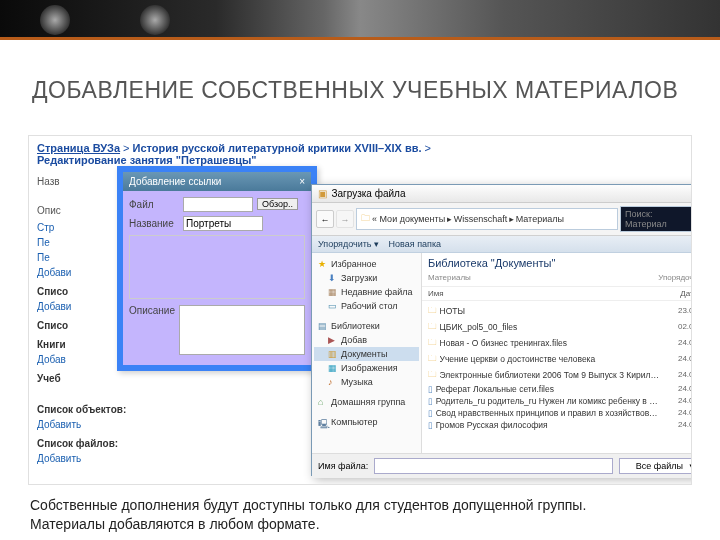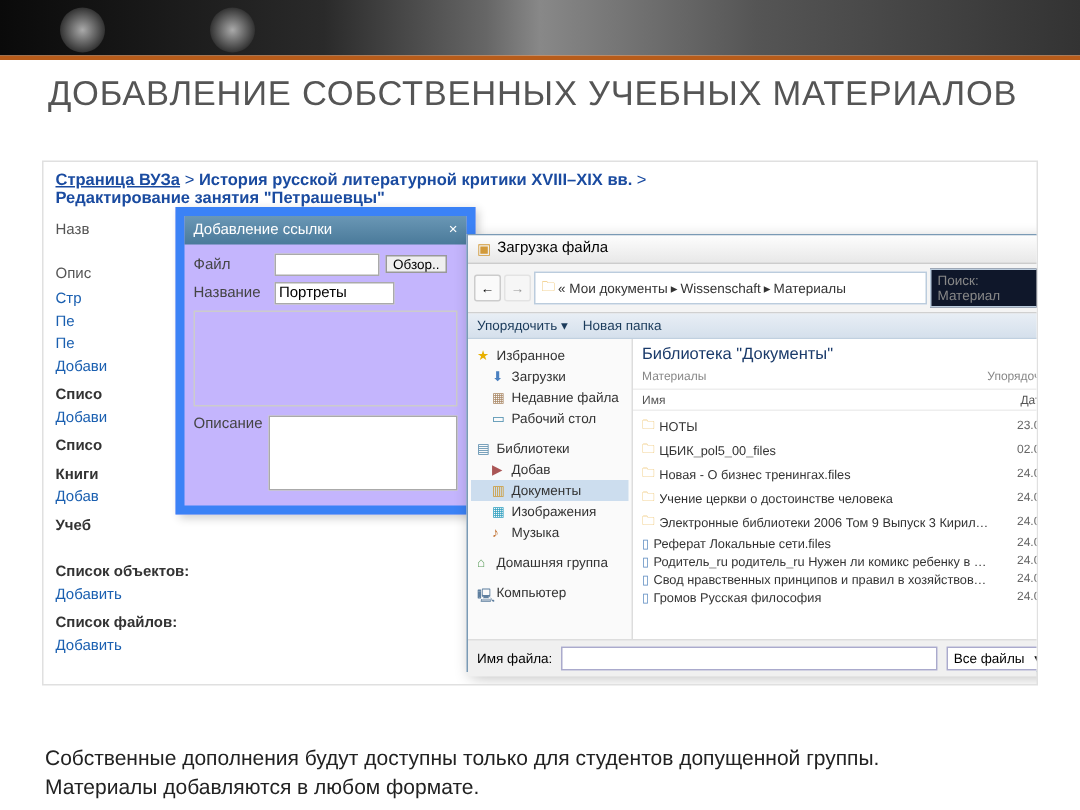--- a/index.html
+++ b/index.html
@@ -2,21 +2,21 @@
 <html><head>
 <meta charset="utf-8">
 <style>
   * { box-sizing: border-box; margin: 0; padding: 0; }
   body { width: 720px; height: 540px; font-family: Arial, sans-serif; background: #fff; overflow: hidden; position: relative; }
   
   .top-strip { height: 40px; background: linear-gradient(90deg, #0a0a0a 0%, #2a2a2a 30%, #666 45%, #888 50%, #555 70%, #333 100%); border-bottom: 3px solid #b85c1a; position: relative; }
   .top-strip::before { content:""; position:absolute; left:40px; top:5px; width:30px; height:30px; border-radius:50%; background: radial-gradient(circle, #aaa 0%, #222 80%); }
   .top-strip::after { content:""; position:absolute; left:140px; top:5px; width:30px; height:30px; border-radius:50%; background: radial-gradient(circle, #aaa 0%, #222 80%); }
   
-  .slide-title { padding: 8px 32px 12px 32px; color: #555; font-size: 23px; letter-spacing: 0.5px; font-weight: 400; line-height: 1.25; }
+  .slide-title { padding: 36px 32px 12px 32px; color: #555; font-size: 23px; letter-spacing: 0.5px; font-weight: 400; line-height: 1.25; }
   
   .app-area { margin: 18px 28px; height: 350px; position: relative; background:#fff; border:1px solid #e0e0e0; overflow:hidden; font-size:10px; }
   
   .breadcrumb { padding:6px 8px; color:#1a4ba0; font-size:11px; font-weight:bold; }
   .breadcrumb .sep { color:#1a4ba0; font-weight:normal; }
   
   .page-form { padding:0 8px; color:#444; }
   .page-form .row-label { display:inline-block; width:55px; color:#555; font-size:10px; vertical-align:top; padding:4px 0;}
   .page-form .link { color:#1a5fb0; font-size:10px; display:block; padding:2px 0;}
   .page-form .bold { font-weight:bold; color:#333; font-size:10px; padding:6px 0 2px 0; display:block;}
@@ -60,21 +60,21 @@
   .file-dialog .main .lib-sub { padding:0 6px 4px 6px; color:#888; font-size:8px; display:flex; justify-content:space-between;}
   .file-dialog .main .cols { display:flex; padding:2px 6px; color:#555; font-size:8px; border-top:1px solid #eee; border-bottom:1px solid #eee;}
   .file-dialog .main .cols .c1 {flex:1;} .file-dialog .main .cols .c2{width:34px; text-align:right;}
   .file-dialog .main .files { padding:2px 2px;}
   .file-dialog .main .frow { display:flex; padding:1px 4px; align-items:center; gap:3px; font-size:8.5px; color:#333;}
   .file-dialog .main .frow .fname{flex:1; white-space:nowrap; overflow:hidden; text-overflow:ellipsis;}
   .file-dialog .main .frow .fdate{width:34px; text-align:right; color:#666; font-size:8px;}
   .file-dialog .bottom { padding:4px 6px; display:flex; align-items:center; gap:6px; border-top:1px solid #ddd; background:#f0f0f0;}
   .file-dialog .bottom label{font-size:9px;}
   .file-dialog .bottom .fname-input{flex:1; border:1px solid #aac; padding:2px; font-size:9px;}
-  .file-dialog .bottom .filter{border:1px solid #aac; padding:2px 14px 2px 4px; font-size:9px; background:#fff; position:relative;}
+  .file-dialog .bottom .filter{border:1px solid #aac; padding:2px 14px 2px 16px; font-size:9px; background:#fff; position:relative;}
   
   .footnote { position:absolute; left:30px; bottom:6px; right:30px; font-size:14px; color:#222; line-height:1.35;}
 </style>
 </head>
 <body>
 
 <div class="top-strip"></div>
 
 <div class="slide-title">ДОБАВЛЕНИЕ СОБСТВЕННЫХ УЧЕБНЫХ МАТЕРИАЛОВ</div>
 

